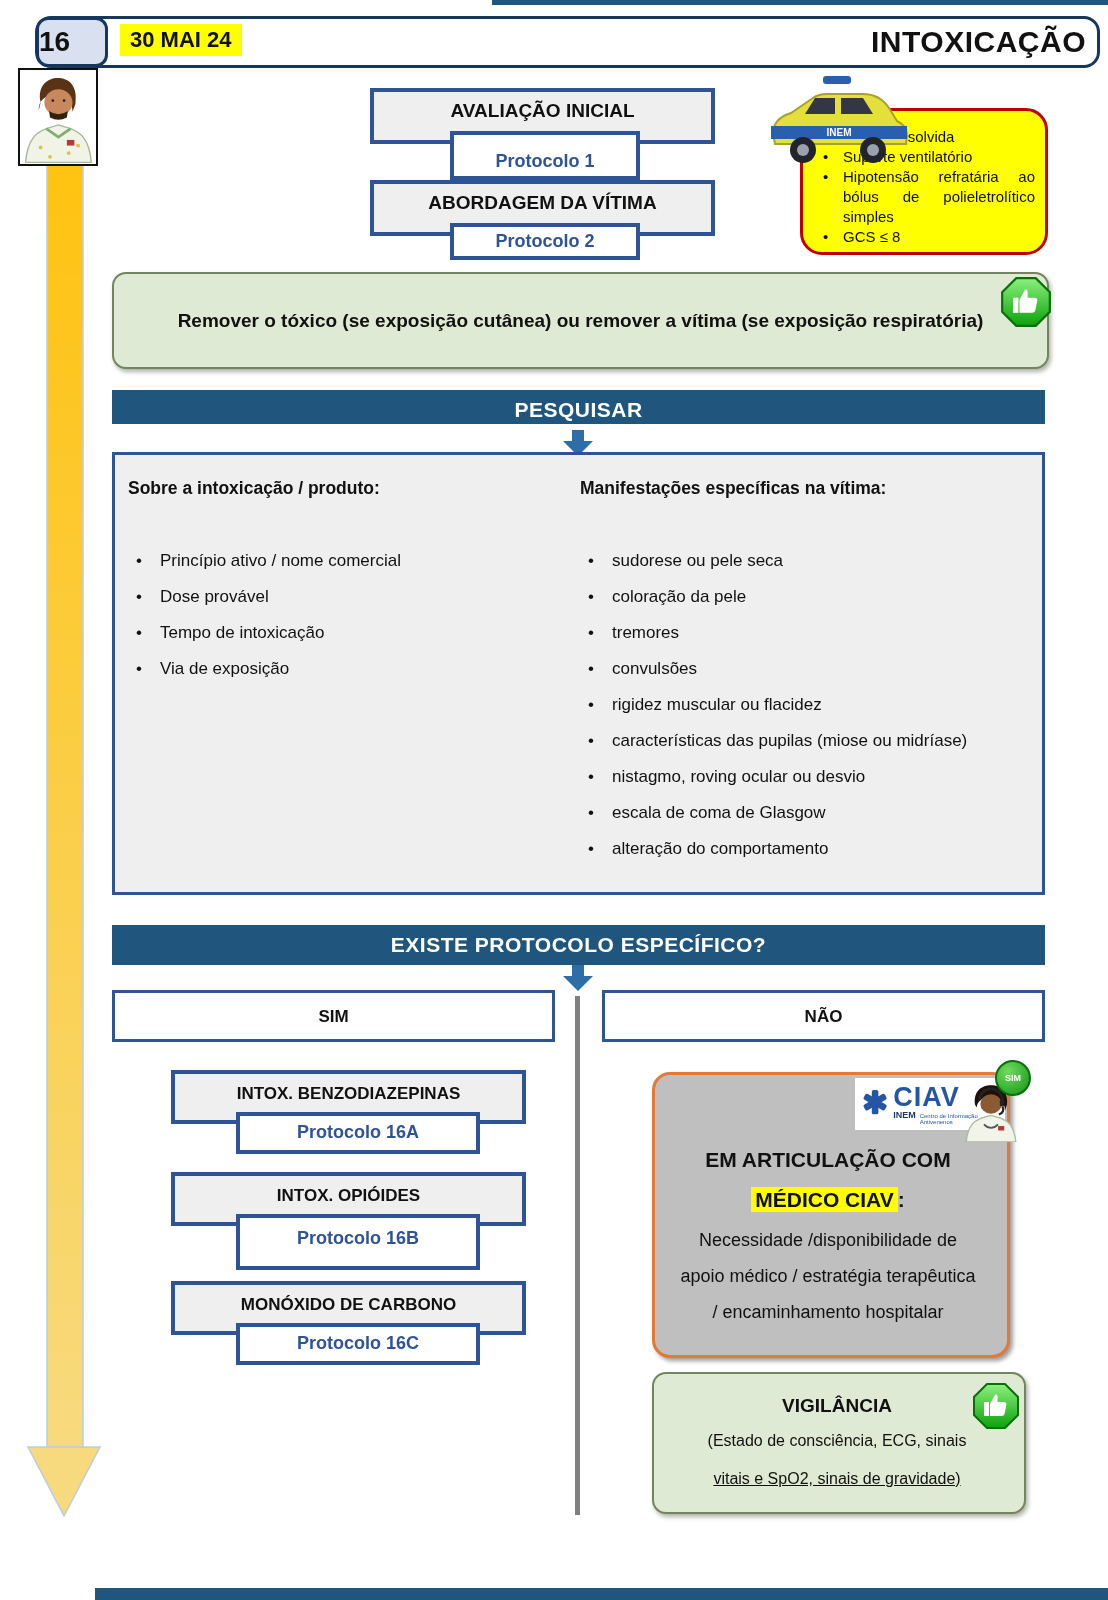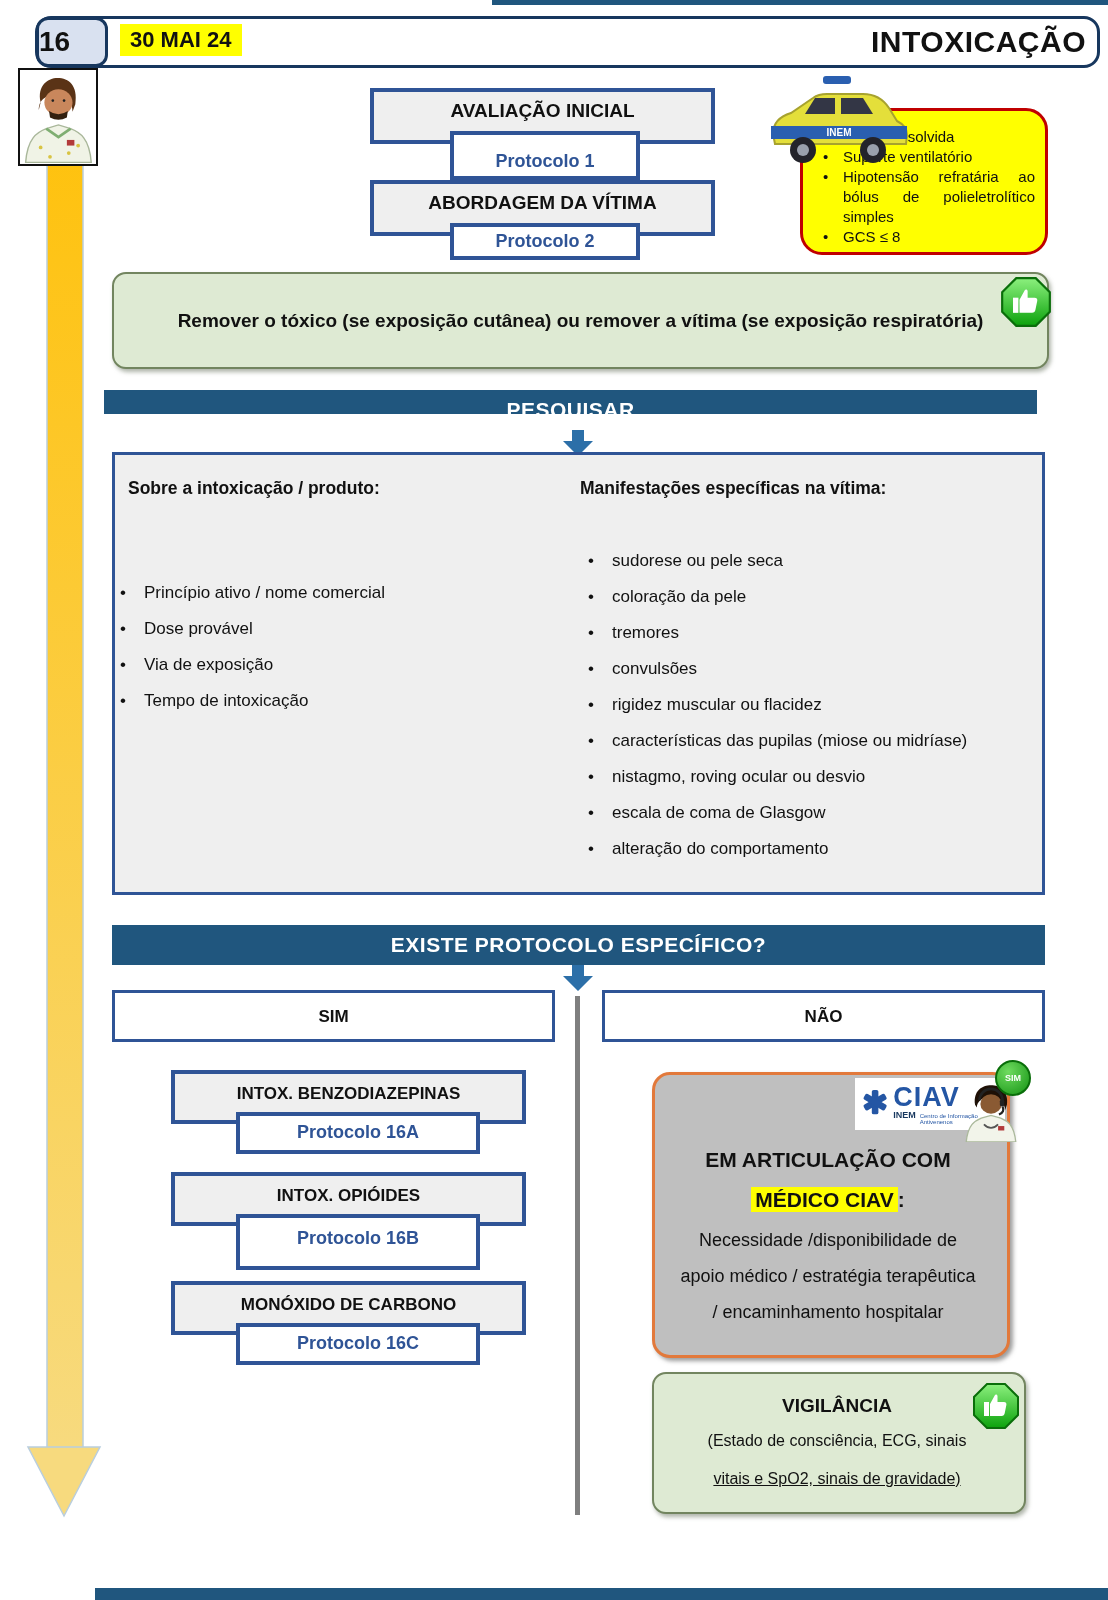--- a/index.html
+++ b/index.html
@@ -134,34 +134,34 @@
       <circle cx="110" cy="80" r="6" fill="#9AA0AD"></circle>
   </svg>
 
   <div class="abs green-note" style="left:112px;top:272px;width:933px;height:93px;display:flex;align-items:center;justify-content:center;">
     <div style="font-weight:bold;font-size:19px;text-align:center;padding:0 40px;">Remover o tóxico (se exposição cutânea) ou remover a vítima (se exposição respiratória)</div>
   </div>
   <svg class="abs" style="left:1000px;top:276px;" width="52" height="52">
       <use href="#sym-thumb"></use>
     </svg>
 
-  <div class="abs banner" style="left:104px;top:390px;width:933px;height:24px;line-height:40px;">PESQUISAR</div>
+  <div class="abs banner" style="left:112px;top:390px;width:933px;height:34px;line-height:40px;">PESQUISAR</div>
   <svg class="abs" style="left:560px;top:430px;" width="36" height="26">
       <use href="#sym-darr"></use>
     </svg>
 
   <div class="abs search-box" style="left:112px;top:452px;width:927px;height:437px;"></div>
   <div class="abs col-head" style="left:128px;top:478px;">Sobre a intoxicação / produto:</div>
   <div class="abs col-head" style="left:580px;top:478px;">Manifestações específicas na vítima:</div>
 
-  <div class="abs blist" style="left:112px;top:550px;width:430px;margin-top:32px;">
+  <div class="abs blist" style="left:128px;top:550px;width:430px;">
     <div class="item">Princípio ativo / nome comercial</div>
     <div class="item">Dose provável</div>
+    <div class="item">Tempo de intoxicação</div>
     <div class="item">Via de exposição</div>
-    <div class="item">Tempo de intoxicação</div>
   </div>
 
   <div class="abs blist" style="left:580px;top:550px;width:455px;">
     <div class="item">sudorese ou pele seca</div>
     <div class="item">coloração da pele</div>
     <div class="item">tremores</div>
     <div class="item">convulsões</div>
     <div class="item">rigidez muscular ou flacidez</div>
     <div class="item">características das pupilas (miose ou midríase)</div>
     <div class="item">nistagmo, roving ocular ou desvio</div>

